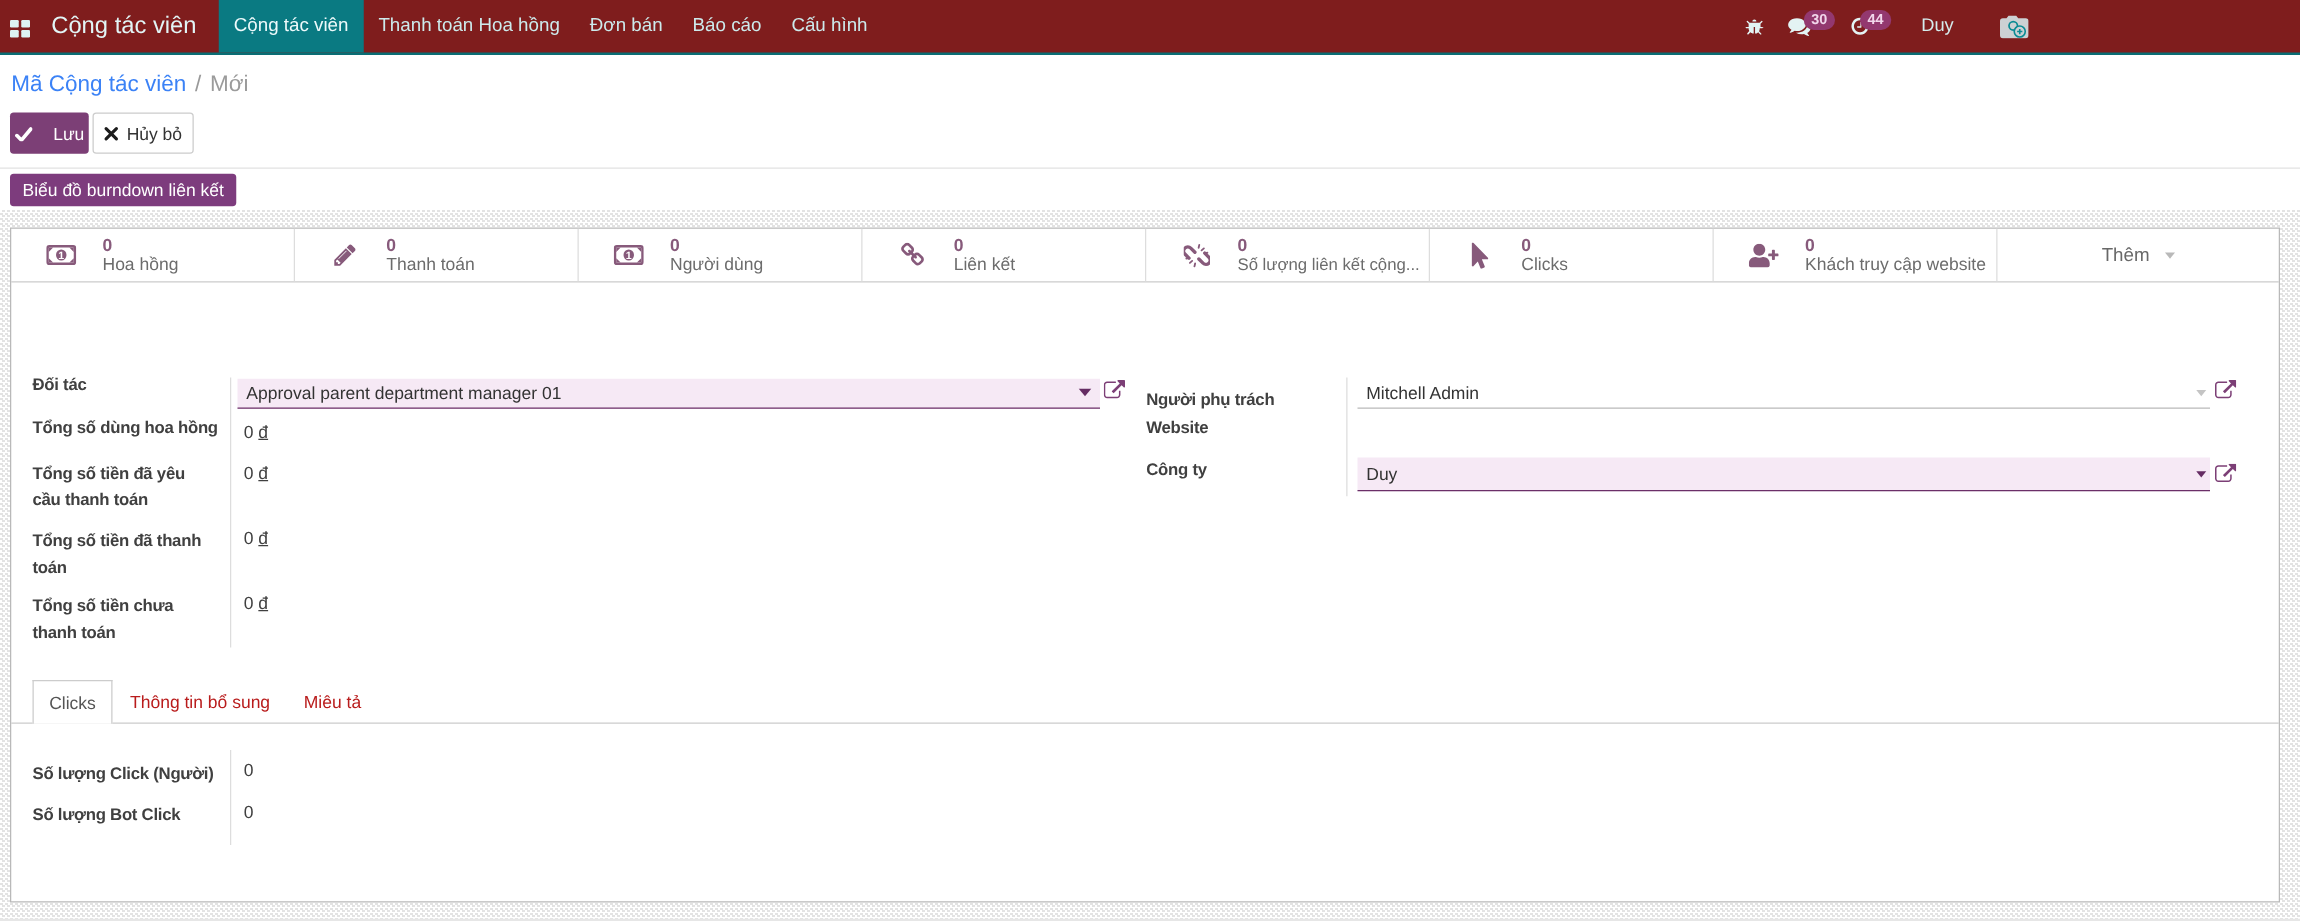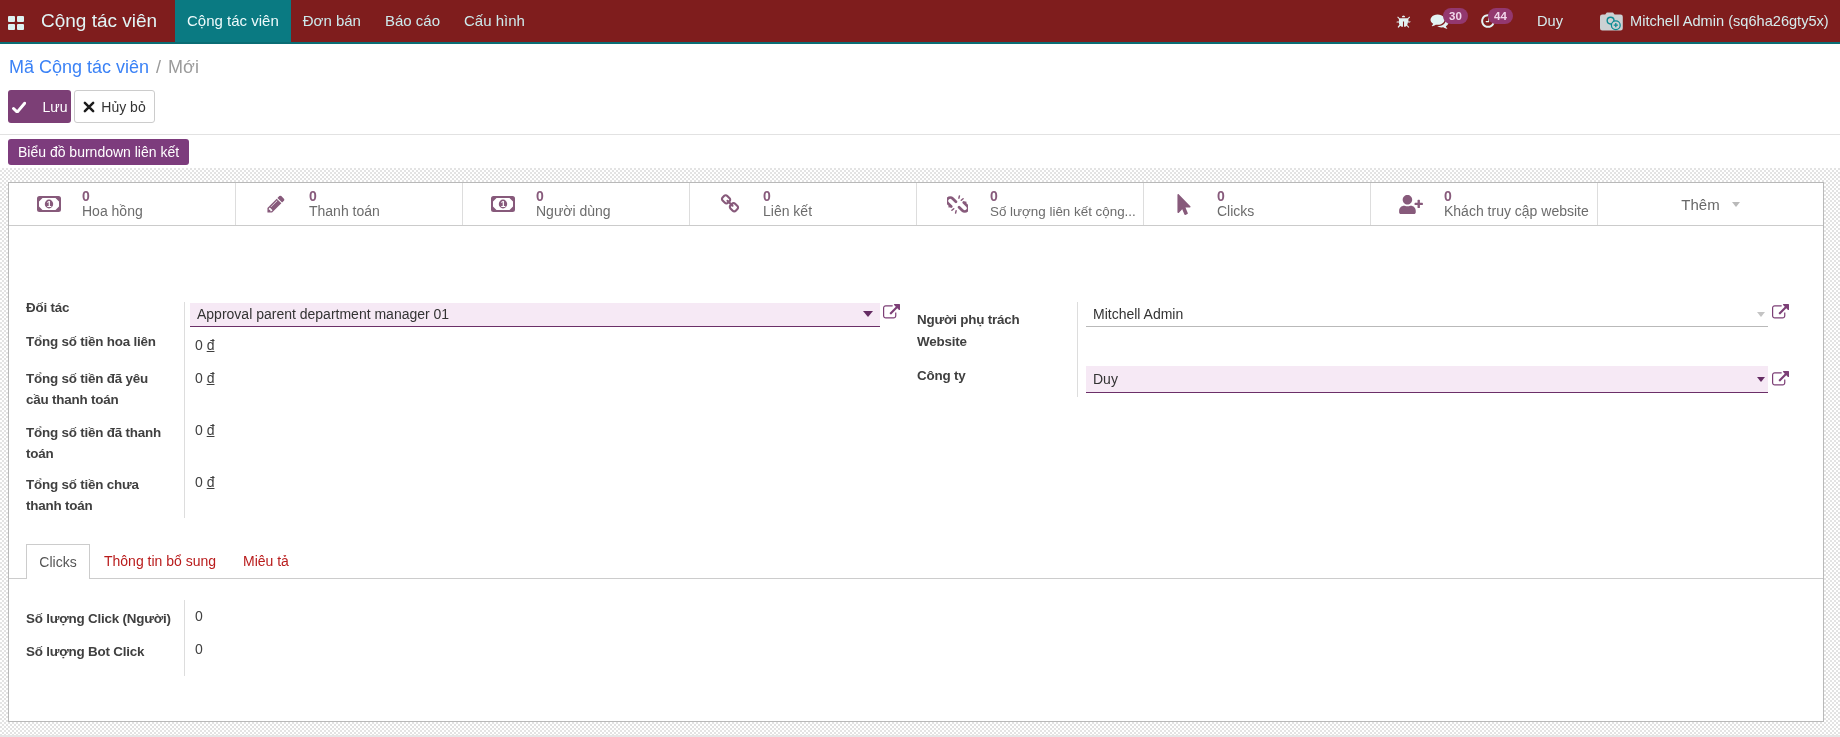--- a/index.html
+++ b/index.html
@@ -58,20 +58,21 @@
   <div id="nav">
     <div id="gridicon">
         <div></div>
         <div></div>
         <div></div>
         <div></div>
       </div>
     <div id="appname">Cộng tác viên</div>
     <div id="menu">
       <div class="mi act">Cộng tác viên</div>
+      <div class="mi">Thanh toán Hoa hồng</div>
       <div class="mi">Đơn bán</div>
       <div class="mi">Báo cáo</div>
       <div class="mi">Cấu hình</div>
     </div>
     <div class="navic" style="left:1396px" id="ic-bug">
         <svg width="15" height="17" viewBox="0 0 1792 1792">
           <path fill="#e3f3f3" d="M1696 960q0 26-19 45t-45 19h-224q0 171-67 290l208 209q19 19 19 45t-19 45q-18 19-45 19t-45-19l-198-197q-5 5-15 13t-42 28.5-65 36.5-82 29-97 13V896h-128v640q-51 0-101.5-13.5t-87-33-66-39-43.5-32.5l-15-14-183 207q-20 21-48 21-24 0-43-16-19-18-20.5-44.5T204 1526l202-227q-58-114-58-274H124q-26 0-45-19t-19-45 19-45 45-19h224V602L175 429q-19-19-19-45t19-45 45-19 45 19l173 173h956l173-173q19-19 45-19t45 19 19 45-19 45l-173 173v295h224q26 0 45 19t19 45zM1088 384H704q0-80 56-136t136-56 136 56 56 136z"></path>
         </svg>
       </div>
     <div class="navic" style="left:1428px" id="ic-chat">
@@ -89,21 +90,20 @@
     <div class="navic" style="left:1537px;font-size:14.6px">Duy</div>
     <div class="navic" style="left:1600px" id="ic-cam">
         <svg width="23" height="19" viewBox="0 0 23 19">
       <path fill="#ccd1d3" d="M5.2 2.5 L6.8 0.5 h6.2 L14.6 2.5 H20.5 a2.3 2.3 0 0 1 2.3 2.3 v11.4 a2.3 2.3 0 0 1-2.3 2.3 H2.3 A2.3 2.3 0 0 1 0 16.2 V4.8 a2.3 2.3 0 0 1 2.3-2.3 z"></path>
       <circle cx="10.6" cy="8.6" r="4.1" fill="#0b8b93"></circle>
       <circle cx="10.6" cy="8.6" r="2.7" fill="#ccd1d3"></circle>
       <circle cx="15.8" cy="13.2" r="4.4" fill="#ccd1d3" stroke="#0b8b93" stroke-width="1.3"></circle>
       <path d="M15.8 11.1v4.2M13.7 13.2h4.2" stroke="#0b8b93" stroke-width="1.3"></path>
     </svg>
       </div>
-    <div class="navic" style="left:1630px;font-size:14.6px">Mitchell Admin (sq6ha26gty5x)</div>
   </div>
   <div id="cp">
     <div id="crumb"><a>Mã Cộng tác viên</a><span class="sep">/</span><span class="cur">Mới</span></div>
     <div class="btn" id="btnsave">
         <svg width="14" height="12" viewBox="0 0 16 14">
           <path d="M1.6 8.7 L5.9 13 L14.6 2.6" fill="none" stroke="#fff" stroke-width="3.4" stroke-linecap="round" stroke-linejoin="round"></path>
         </svg>
         <span style="margin-left:17px">Lưu</span>
       </div>
     <div class="btn" id="btncancel">
@@ -215,21 +215,21 @@
         <div id="more">Thêm<span class="caret"></span></div>
       </div>
 
       <div class="lbl" style="left:17px;top:114px">Đối tác</div>
       <div class="inp pink" style="left:181px;top:120px;width:690px">Approval parent department manager 01</div>
       <div class="fcaret" style="left:854px;top:128px"></div>
       <div class="abs" style="left:874px;top:121px"><svg width="17" height="17" viewBox="0 0 1792 1792">
             <path fill="#7c3f76" d="M1408 928v320q0 119-84.5 203.5T1120 1536H288q-119 0-203.5-84.5T0 1248V416q0-119 84.5-203.5T288 128h704q14 0 23 9t9 23v64q0 14-9 23t-23 9H288q-66 0-113 47t-47 113v832q0 66 47 113t113 47h832q66 0 113-47t47-113V928q0-14 9-23t23-9h64q14 0 23 9t9 23zm384-864v512q0 26-19 45t-45 19-45-19l-176-176-652 652q-10 10-23 10t-23-10L695 983q-10-10-10-23t10-23l652-652-176-176q-19-19-19-45t19-45 45-19h512q26 0 45 19t19 45z"></path>
           </svg></div>
       <div class="hline" style="left:175px;top:119px;height:216px"></div>
-      <div class="lbl" style="left:17px;top:148px">Tổng số tiền hoa liên</div>
+      <div class="lbl" style="left:17px;top:148px">Tổng số dùng hoa hồng</div>
       <div class="val" style="left:186px;top:154px">0 <u>đ</u></div>
       <div class="lbl" style="left:17px;top:185px">Tổng số tiền đã yêu
 cầu thanh toán</div>
       <div class="val" style="left:186px;top:187px">0 <u>đ</u></div>
       <div class="lbl" style="left:17px;top:239px">Tổng số tiền đã thanh
 toán</div>
       <div class="val" style="left:186px;top:239px">0 <u>đ</u></div>
       <div class="lbl" style="left:17px;top:291px">Tổng số tiền chưa
 thanh toán</div>
       <div class="val" style="left:186px;top:291px">0 <u>đ</u></div>

